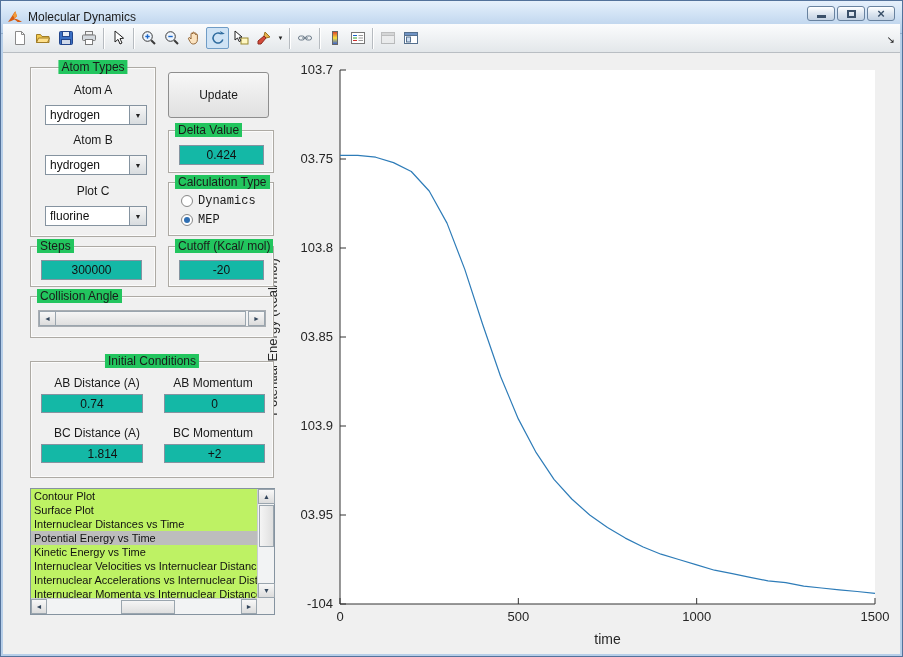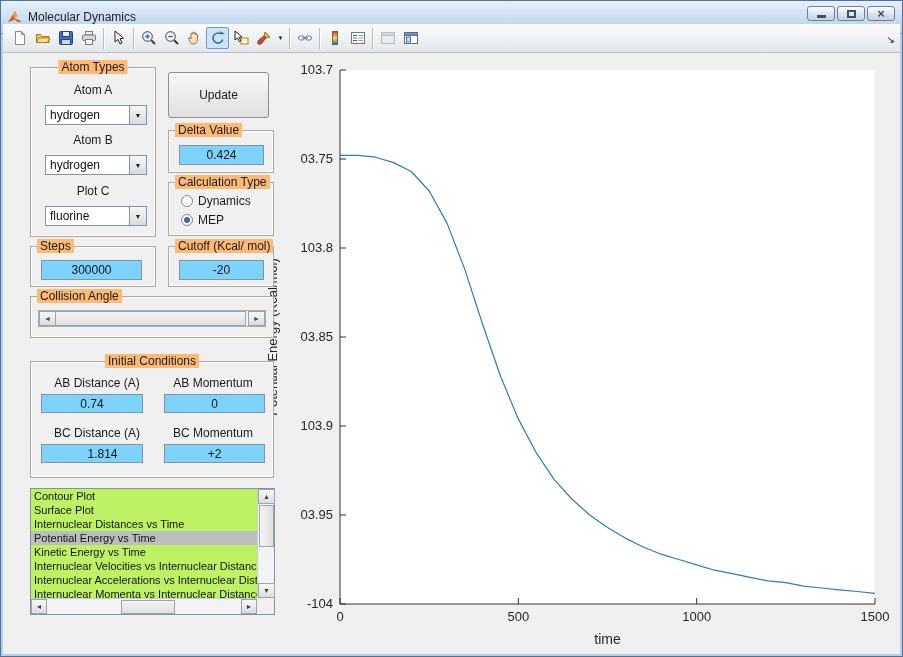--- a/index.html
+++ b/index.html
@@ -28,34 +28,34 @@
   .tool svg{width:16px;height:16px;display:block;}
   .tool.active{background:#cfe3f5;border-color:#6f9cc6;}
   .tool.disabled{opacity:.5;cursor:default;}
   .tsep{width:1px;height:21px;background:#b6bbc0;box-shadow:1px 0 0 #ffffff;margin:0 3px;flex:0 0 auto;}
   .drop{width:11px;height:22px;display:flex;align-items:center;justify-content:center;font-size:6px;color:#222;cursor:pointer;flex:0 0 auto;}
   .overflow-arrow{position:absolute;right:8px;top:34px;font-size:10px;color:#222;}
   
   .client{left:3px;top:53px;width:897px;height:601px;background:#f0f0f0;}
   
   .gbox{position:absolute;border:1px solid #adaaa4;box-shadow:inset 0 0 0 1px #fbfbfb;background:#f0f0f0;}
-  .gtitle{position:absolute;top:-8px;background:#fdba74;padding:0 3px;font-size:12px;color:#1a1a1a;white-space:nowrap;line-height:14px;}
+  .gtitle{position:absolute;top:-8px;background:#22c55e;padding:0 3px;font-size:12px;color:#1a1a1a;white-space:nowrap;line-height:14px;}
   .gtitle.center{left:50%;transform:translateX(-50%);}
   .gtitle.left{left:6px;}
   .lbl{position:absolute;font-size:12px;color:#1a1a1a;text-align:center;white-space:nowrap;}
-  .edit{position:absolute;height:20px;background:#7dd3fc;border:1px solid #8593a0;font-family:"Liberation Sans",sans-serif;font-size:12px;text-align:center;padding:0;color:#111;}
+  .edit{position:absolute;height:20px;background:#14b8a6;border:1px solid #8593a0;font-family:"Liberation Sans",sans-serif;font-size:12px;text-align:center;padding:0;color:#111;}
   
   .combo{position:absolute;height:20px;background:#ffffff;border:1px solid #8593a0;display:flex;cursor:pointer;}
   .combo-val{flex:1;font-size:12px;color:#111;padding:2px 0 0 4px;overflow:hidden;white-space:nowrap;}
   .combo-btn{width:17px;background:linear-gradient(#f6f6f6,#d8dcdf);border-left:1px solid #8593a0;display:flex;align-items:center;justify-content:center;font-size:7px;color:#222;}
   
   .btn-update{position:absolute;border:1px solid #8e8e8e;border-radius:3px;
     background:linear-gradient(#f7f7f7,#e0e0e0);font-family:"Liberation Sans",sans-serif;font-size:12px;color:#1a1a1a;cursor:pointer;}
   
-  .radio-row{position:absolute;display:flex;align-items:center;gap:5px;cursor:pointer;}
+  .radio-row{position:absolute;display:flex;align-items:center;gap:5px;cursor:pointer;font-family:Liberation Mono, monospace;}
   .rcirc{width:12px;height:12px;border-radius:50%;border:1px solid #8a8a8a;background:radial-gradient(#ffffff 60%,#e7e7e7);display:flex;align-items:center;justify-content:center;}
   .rdot{width:6px;height:6px;border-radius:50%;background:transparent;}
   .rdot.on{background:#2f6fb3;}
   .rlabel{font-size:12px;color:#1a1a1a;}
   
   .slider{position:absolute;height:17px;display:flex;border:1px solid #a8adb2;background:#f2f3f4;}
   .sl-btn{width:17px;height:100%;background:linear-gradient(#f8f8f8,#dcdcdc);border:1px solid #9aa5ae;display:flex;align-items:center;justify-content:center;font-size:7px;color:#33465c;cursor:pointer;}
   .sl-thumb{width:190px;height:100%;background:linear-gradient(#f5f5f5,#dfdfdf);border:1px solid #9aa5ae;border-left:none;cursor:grab;}
   .sl-track{flex:1;cursor:pointer;}
   

